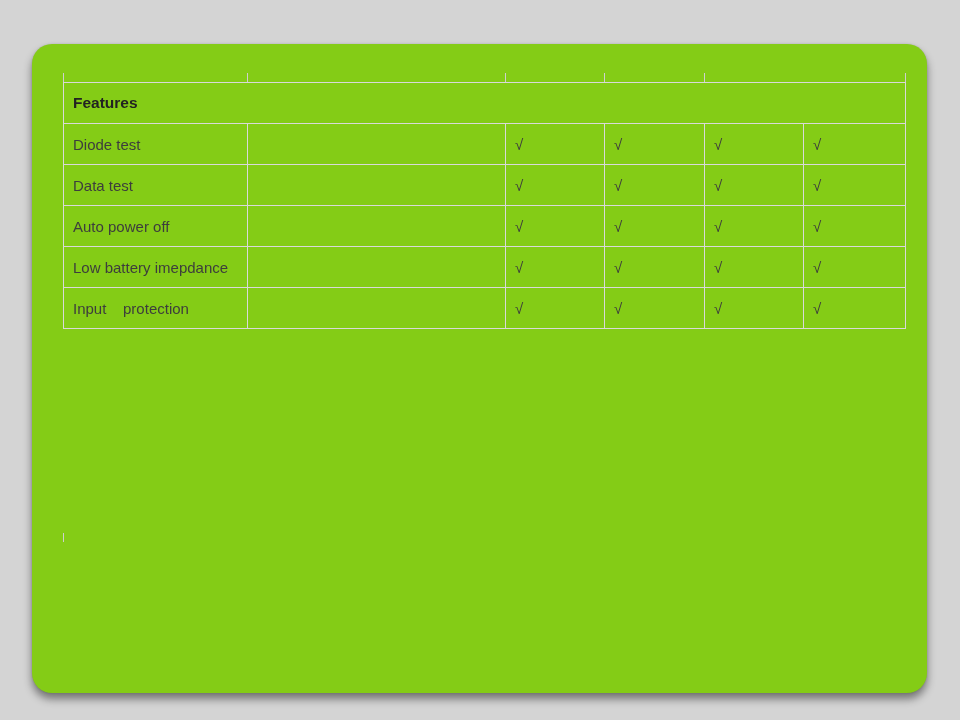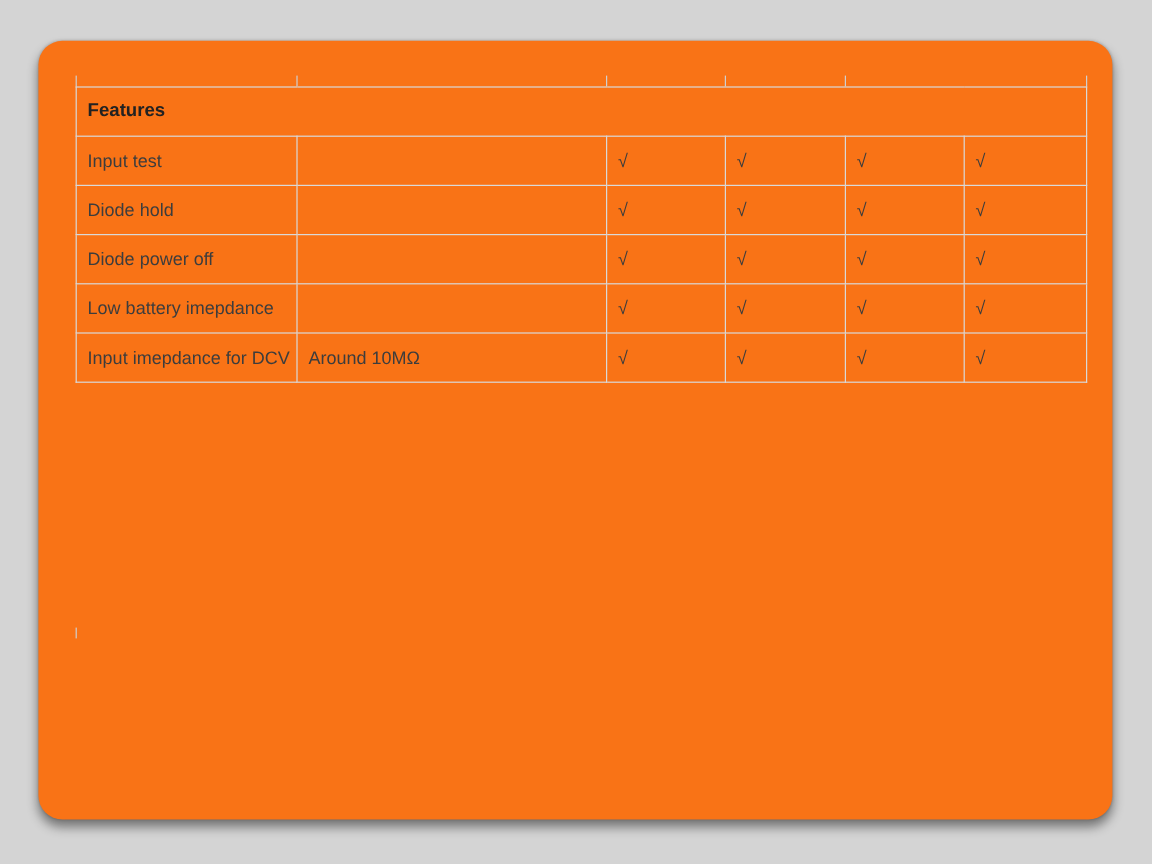--- a/index.html
+++ b/index.html
@@ -8,24 +8,24 @@
     width: 960px;
     height: 720px;
     overflow: hidden;
     font-family: "Liberation Sans", sans-serif;
   }
   body { background: #d4d4d4; }
 
   .card {
     position: absolute;
     left: 32px;
-    top: 34px;
+    top: 44px;
     width: 895px;
     height: 649px;
-    background: #f97316;
+    background: #84cc16;
     border-radius: 20px;
     box-shadow: 0 6px 9px rgba(0,0,0,0.45), 0 0 2px rgba(0,0,0,0.15);
   }
 
   .table-wrap {
     position: absolute;
     left: 31px;
     top: 38px;
     width: 842px;
   }
@@ -95,54 +95,54 @@
           <col class="c-v1">
           <col class="c-v2">
           <col class="c-v3">
           <col class="c-v4">
       </colgroup>
       <tbody>
         <tr>
           <th class="title-cell" colspan="6">Features</th>
         </tr>
         <tr>
-          <td>Input test</td>
+          <td>Diode test</td>
           <td></td>
           <td>√</td>
           <td>√</td>
           <td>√</td>
           <td>√</td>
         </tr>
         <tr>
-          <td>Diode hold</td>
+          <td>Data test</td>
           <td></td>
           <td>√</td>
           <td>√</td>
           <td>√</td>
           <td>√</td>
         </tr>
         <tr>
-          <td>Diode power off</td>
+          <td>Auto power off</td>
           <td></td>
           <td>√</td>
           <td>√</td>
           <td>√</td>
           <td>√</td>
         </tr>
         <tr>
           <td>Low battery imepdance</td>
           <td></td>
           <td>√</td>
           <td>√</td>
           <td>√</td>
           <td>√</td>
         </tr>
         <tr>
-          <td>Input imepdance for DCV</td>
-          <td>Around 10MΩ</td>
+          <td>Input    protection</td>
+          <td></td>
           <td>√</td>
           <td>√</td>
           <td>√</td>
           <td>√</td>
         </tr>
       </tbody>
     </table>
   </div>
 </div>
 

